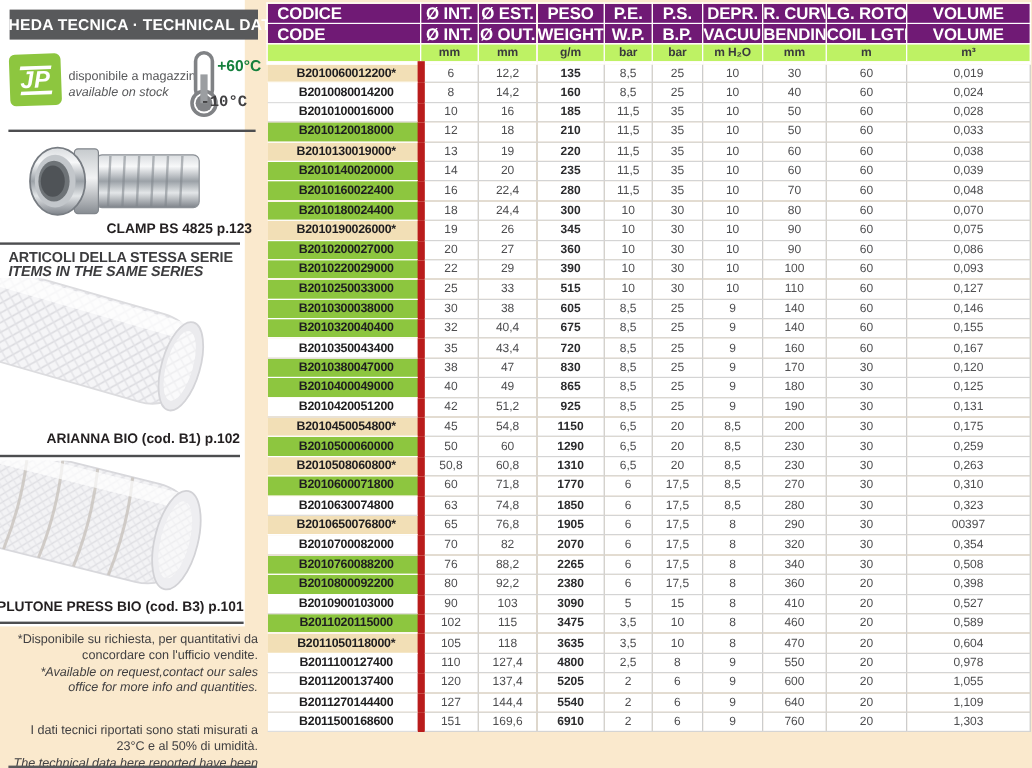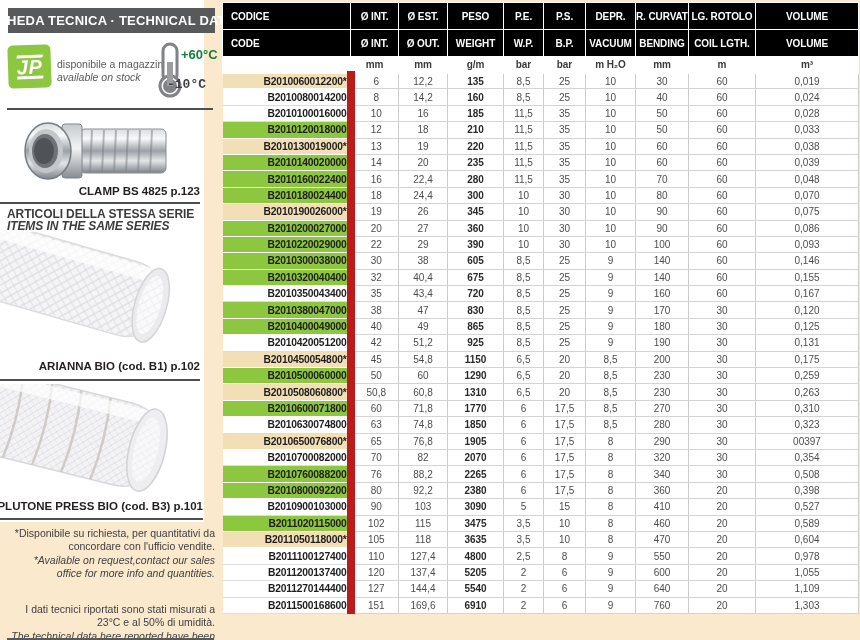--- a/index.html
+++ b/index.html
@@ -45,21 +45,21 @@
   .rule { position:absolute; background:#4d4e50; height:2px; }
   .rule1 { left:7px;  top:108px; width:206px; }
   .rule2 { left:0;    top:202px; width:200px; }
   .rule3 { left:0;    top:379px; width:200px; }
   .rule4 { left:0;    top:518px; width:203px; }
   .clamp-img { position:absolute; left:18px; top:116px; }
   .caption {
     position:absolute; font-weight:bold; font-size:11.5px; color:#231f20;
     white-space:nowrap;
   }
-  .clamp-caption   { top:185px; right:18px;  }
+  .clamp-caption   { top:185px; right:8px;  }
   .arianna-caption { top:360px; right:18px; }
   .plutone-caption { top:500px; right:15px; }
   .series-title {
     position:absolute; left:7px; font-weight:bold; font-size:12px; color:#3c3c3e;
     letter-spacing:-0.1px; white-space:nowrap;
   }
   .series-it { top:207px; }
   .series-en { top:219px; font-style:italic; }
   .hose-img { position:absolute; left:0; }
   .hose1 { top:232px; }
@@ -68,36 +68,36 @@
   .notes p { margin-bottom:1px;text-align:right; }
   .notes .italic { font-style:italic; }
   .notes .gap { margin-top:23px; }
   .bottom-sliver { position:absolute; left:7px; top:638px; width:207px; height:2px; background:#58595b; }
 
   
   .table-area { position:absolute; left:222px; top:2px; width:636px; }
   table { width:636px; border-collapse:collapse; table-layout:fixed; }
   th, td { overflow:hidden; white-space:nowrap; vertical-align:middle; }
   thead th {
-    background:#000000; color:#fff; font-weight:bold; font-size:10px;
-    letter-spacing:-0.1px; height:27px; text-align:center;
+    background:#701a75; color:#fff; font-weight:bold; font-size:14px;
+    letter-spacing:-0.1px; height:17px; text-align:center;
     border:1px solid #fff;
   }
   thead th.codecol { text-align:left; padding-left:8px; }
   thead tr.units th {
-    background:#ffffff; color:#3a3a3c; font-size:10px; height:16px;
+    background:#bef264; color:#3a3a3c; font-size:10px; height:16px;
     border-bottom:3px solid #fff;
   }
   tbody td { height:16.4px; font-size:10px; text-align:center; color:#4d4d4f; background:#fff; }
   tbody td.val { border-right:1px solid #cccccc; border-bottom:1px solid #d4d4d4; }
   tbody td.peso { font-weight:bold; color:#2b2b2d;margin-top:36px; }
   tbody td.code {
-    text-align:right; padding-left:7px; font-weight:bold; font-size:10.3px;
+    text-align:center; padding-left:7px; font-weight:bold; font-size:10.3px;
     color:#1e1d1f; letter-spacing:-0.2px;
-    border-right:8px solid #b91c1c; border-bottom:1px solid #fff;
+    border-right:6px solid #b91c1c; border-bottom:1px solid #fff;
   }
   tbody td.code.white { background:#fff; border-bottom-color:#ddd; }
   tbody td.code.green { background:#8dc63f; }
   tbody td.code.tan   { background:#f2dfb6; }
 </style>
 </head>
 <body>
 
 <aside class="sidebar">
   <div class="sidebar-white-bg"></div>
@@ -396,20 +396,32 @@
           <td class="val">29</td>
           <td class="val peso">390</td>
           <td class="val">10</td>
           <td class="val">30</td>
           <td class="val">10</td>
           <td class="val">100</td>
           <td class="val">60</td>
           <td class="val">0,093</td>
         </tr>
         <tr>
+          <td class="code green">B2010250033000</td>
+          <td class="val">25</td>
+          <td class="val">33</td>
+          <td class="val peso">515</td>
+          <td class="val">10</td>
+          <td class="val">30</td>
+          <td class="val">10</td>
+          <td class="val">110</td>
+          <td class="val">60</td>
+          <td class="val">0,127</td>
+        </tr>
+        <tr>
           <td class="code green">B2010300038000</td>
           <td class="val">30</td>
           <td class="val">38</td>
           <td class="val peso">605</td>
           <td class="val">8,5</td>
           <td class="val">25</td>
           <td class="val">9</td>
           <td class="val">140</td>
           <td class="val">60</td>
           <td class="val">0,146</td>

